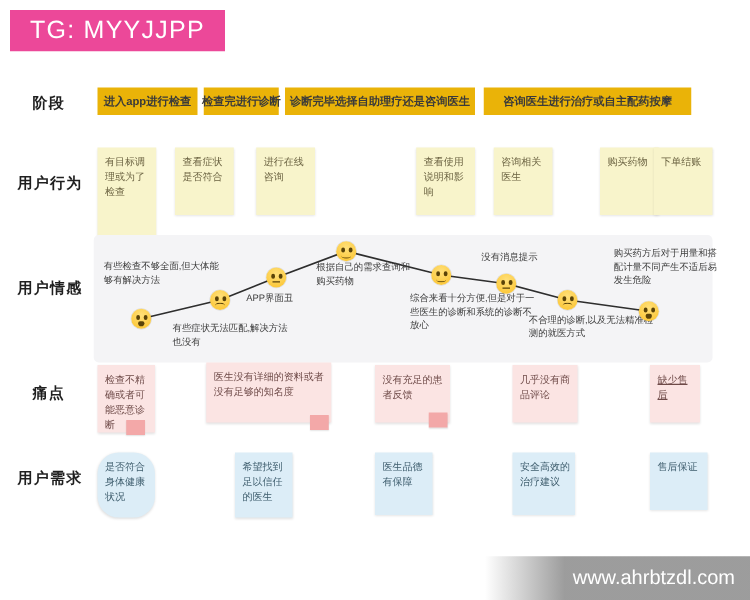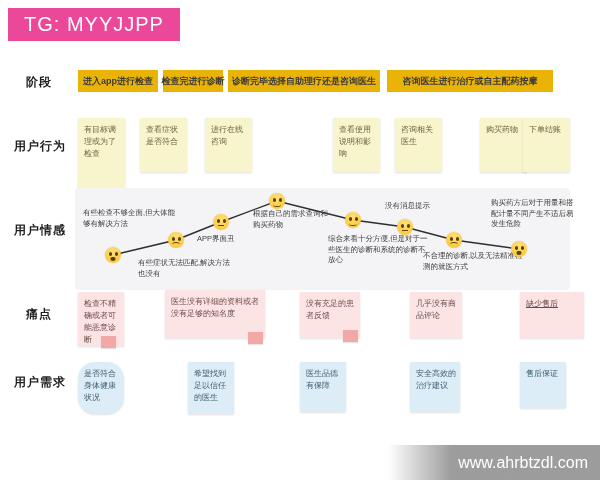--- a/index.html
+++ b/index.html
@@ -133,21 +133,21 @@
         <span class="eye l"></span>
         <span class="eye r"></span>
         <span class="mouth cry"></span>
       </div>
     </div>
 
   <div class="note pink" style="left:78px;top:292px;width:46px;height:54px;">检查不精确或者可能恶意诊断</div>
   <div class="note pink" style="left:165px;top:290px;width:100px;height:48px;">医生没有详细的资料或者没有足够的知名度</div>
   <div class="note pink" style="left:300px;top:292px;width:60px;height:46px;">没有充足的患者反馈</div>
   <div class="note pink" style="left:410px;top:292px;width:52px;height:46px;">几乎没有商品评论</div>
-  <div class="note pink" style="left:520px;top:292px;width:64px;height:46px;text-decoration:underline;">缺少售后</div>
+  <div class="note pink" style="left:520px;top:292px;width:40px;height:46px;text-decoration:underline;">缺少售后</div>
   <div class="tag" style="left:101px;top:336px;"></div>
   <div class="tag" style="left:248px;top:332px;"></div>
   <div class="tag" style="left:343px;top:330px;"></div>
 
   <div class="note blue" style="left:78px;top:362px;width:46px;height:52px;border-radius:17px;">是否符合身体健康状况</div>
   <div class="note blue" style="left:188px;top:362px;width:46px;height:52px;">希望找到足以信任的医生</div>
   <div class="note blue" style="left:300px;top:362px;width:46px;height:50px;">医生品德有保障</div>
   <div class="note blue" style="left:410px;top:362px;width:50px;height:50px;">安全高效的治疗建议</div>
   <div class="note blue" style="left:520px;top:362px;width:46px;height:46px;">售后保证</div>
 

